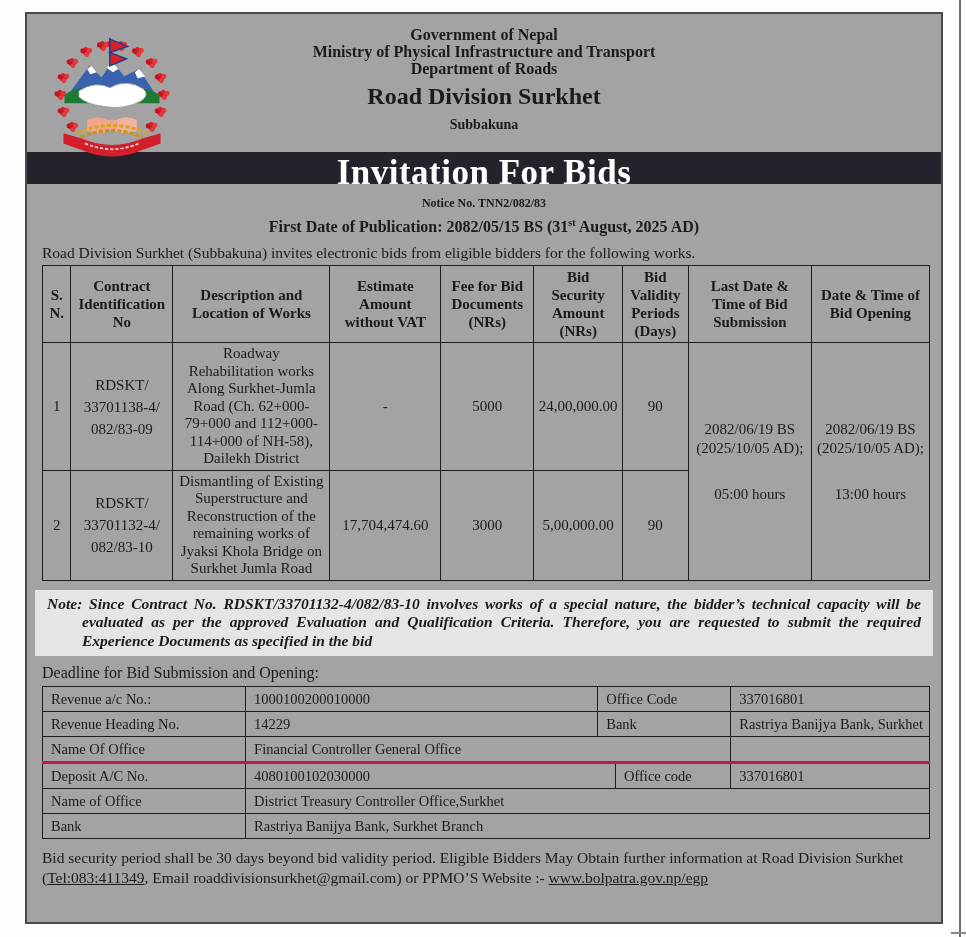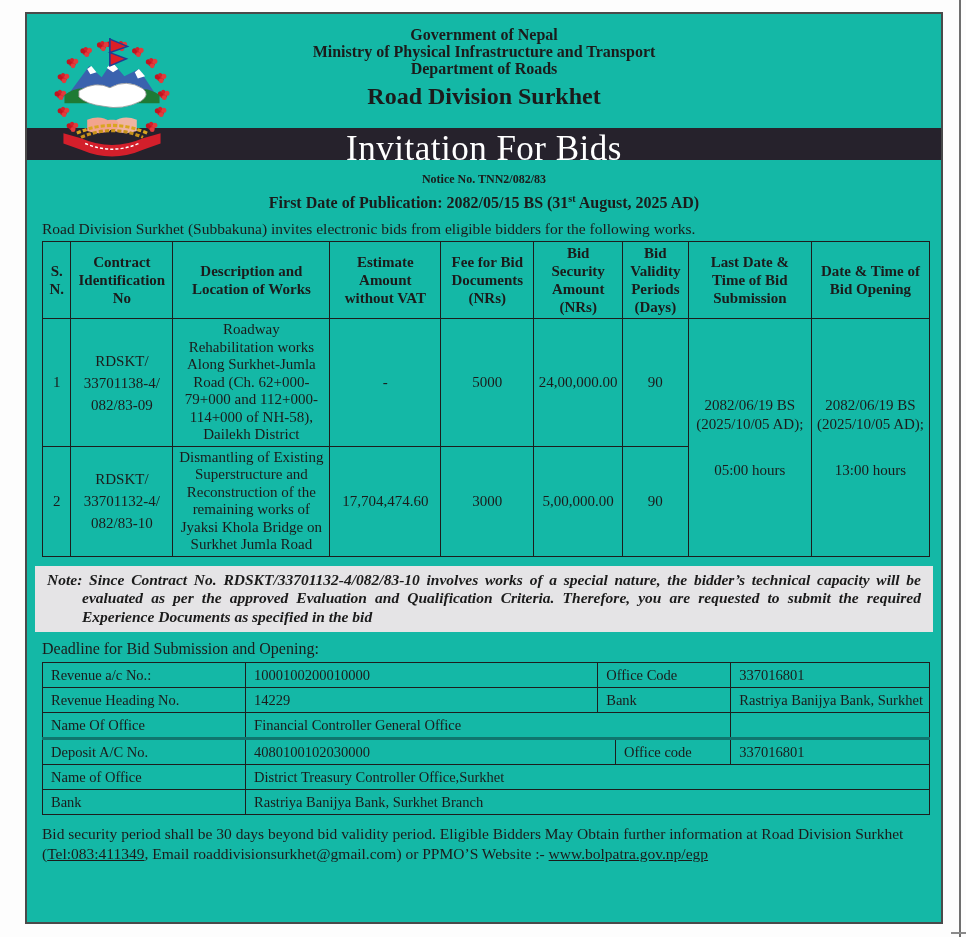--- a/index.html
+++ b/index.html
@@ -1,30 +1,30 @@
 <!DOCTYPE html>
 <html><head>
 <meta charset="utf-8">
 <style>
   html,body{margin:0;padding:0;background:#ffffff;}
   .screen{position:relative;width:966px;height:937px;background:#fdfdfd;overflow:hidden;
           font-family:"Liberation Serif","DejaVu Serif",serif;color:#1b1b1b;}
   .scan-edge-v{position:absolute;top:0;right:5px;width:2px;height:100%;background:#6f6f6f;}
   .scan-edge-h{position:absolute;bottom:3px;right:0;width:15px;height:2px;background:#8a8a8a;}
-  .page{position:absolute;left:25px;top:12px;width:918px;height:912px;background:#14b8a6;
+  .page{position:absolute;left:25px;top:12px;width:918px;height:912px;background:#a3a3a3;
         border:2px solid #4a4a4a;box-sizing:border-box;}
   .center{text-align:center;}
   .hdr{margin-top:12px;}
   .hdr .small-bold{font-weight:bold;font-size:16px;line-height:17px;}
   .hdr .office{font-weight:bold;font-size:23px;line-height:26px;margin-top:5px;}
   .hdr .division{font-weight:bold;font-size:24px;line-height:37px;margin-top:1px;}
   .hdr .subbakuna{font-weight:bold;font-size:14px;line-height:15px;margin-top:2px;}
   .emblem{position:absolute;left:23px;top:20px;width:124px;height:126px;}
-  .banner{margin-top:13px;height:32px;background:#26222c;color:#ffffff;
-          font-weight:normal;font-size:35px;line-height:42px;text-align:center;letter-spacing:.5px;}
+  .banner{margin-top:20px;height:32px;background:#26222c;color:#ffffff;
+          font-weight:bold;font-size:35px;line-height:42px;text-align:center;letter-spacing:.5px;}
   .notice-no{margin-top:12px;font-weight:bold;font-size:12px;}
   .pubdate{margin-top:6px;font-weight:bold;font-size:16px;}
   .pubdate sup{font-size:10px;}
   .intro{margin:8px 13px 0 15px;font-size:15.5px;}
   table{border-collapse:collapse;table-layout:fixed;}
   .works{margin:3px 13px 0 15px;width:888px;}
   .works th,.works td{border:1.5px solid #1d1d1d;text-align:center;vertical-align:middle;
        font-size:15px;padding:2px 2px;white-space:pre-line;overflow:hidden;}
   .works th{font-weight:bold;line-height:18px;}
   .works .hrow{height:76px;}
@@ -35,21 +35,21 @@
   .works .mdate{line-height:19px;display:block;}
   .works .mtime{display:block;margin-top:10px;line-height:19px;}
   .note{margin:9px 8px 0 8px;background:#e5e4e6;padding:5px 12px 6px 12px;
         font-weight:bold;font-style:italic;font-size:15.5px;line-height:18.5px;
         text-align:justify;}
   .note p{margin:0;padding-left:35px;text-indent:-35px;}
   .deadline{margin:8px 13px 0 15px;font-weight:normal;font-size:16px;}
   .bank{margin:4px 13px 0 15px;width:888px;padding-left:8px;}
   .bank td{border:1.4px solid #1d1d1d;font-size:14.5px;height:22px;padding:1px 8px;
            text-align:left;vertical-align:middle;overflow:hidden;white-space:nowrap;}
-  .bank tr.sep td{border-top:3px solid #0f766e;margin-top:40px;}
+  .bank tr.sep td{border-top:3px solid #be185d;margin-top:40px;}
   .footer{margin:9px 13px 0 15px;font-size:15.5px;line-height:19.5px;}
   .lnk{text-decoration:underline;color:#1b1b1b;cursor:pointer;text-align:center;}
 </style>
 </head>
 <body>
 
 <div class="screen">
   <div class="scan-edge-v"></div>
   <div class="scan-edge-h"></div>
 
@@ -105,20 +105,21 @@
 
       <line x1="58" y1="3" x2="58" y2="30" stroke="#1c3f94" stroke-width="1.6"></line>
       <path d="M58,4 L75,11 L58,17 L74,23 L58,30 Z" fill="#dd1f26" stroke="#1c3f94" stroke-width="1.4"></path>
     </svg>
 
     <div class="hdr center">
       <div class="small-bold">Government of Nepal</div>
       <div class="small-bold">Ministry of Physical Infrastructure and Transport</div>
       <div class="small-bold">Department of Roads</div>
       <div class="division">Road Division Surkhet</div>
+      <div class="subbakuna">Subbakuna</div>
     </div>
 
     <div class="banner">Invitation For Bids</div>
 
     <div class="notice-no center">Notice No. TNN2/082/83</div>
     <div class="pubdate center"><span>First Date of Publication: 2082/05/15 BS (31</span><sup>st</sup><span> August, 2025 AD)</span></div>
 
     <div class="intro">Road Division Surkhet (Subbakuna) invites electronic bids from eligible bidders for the following works.</div>
 
     <table class="works">

